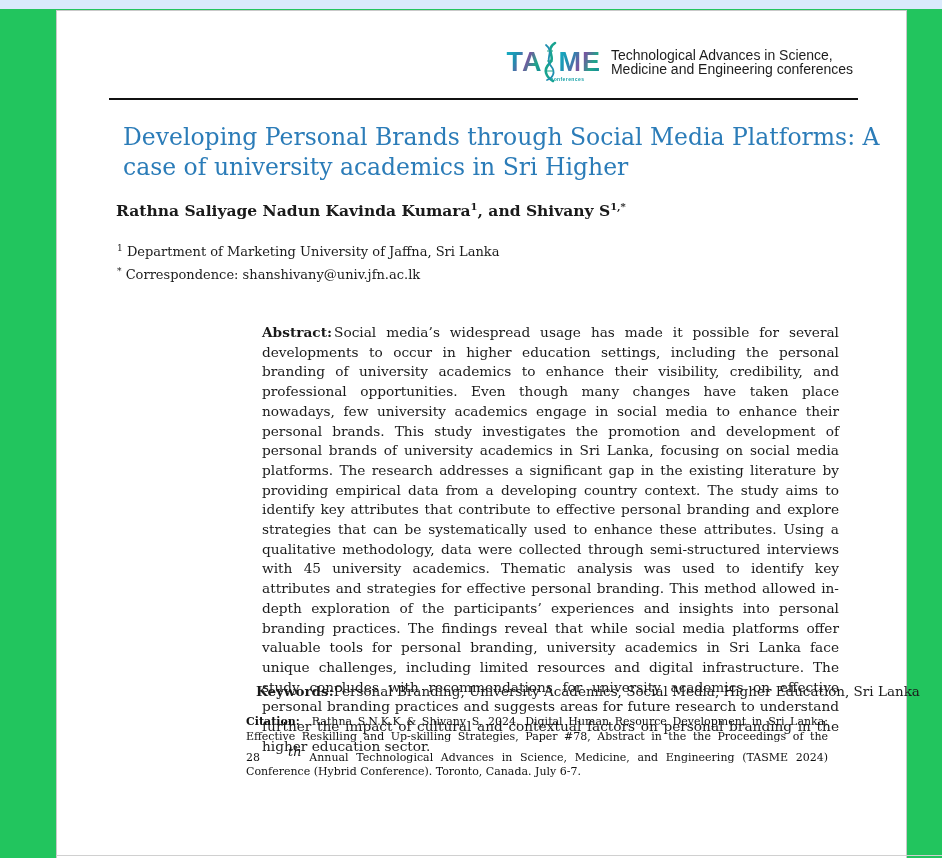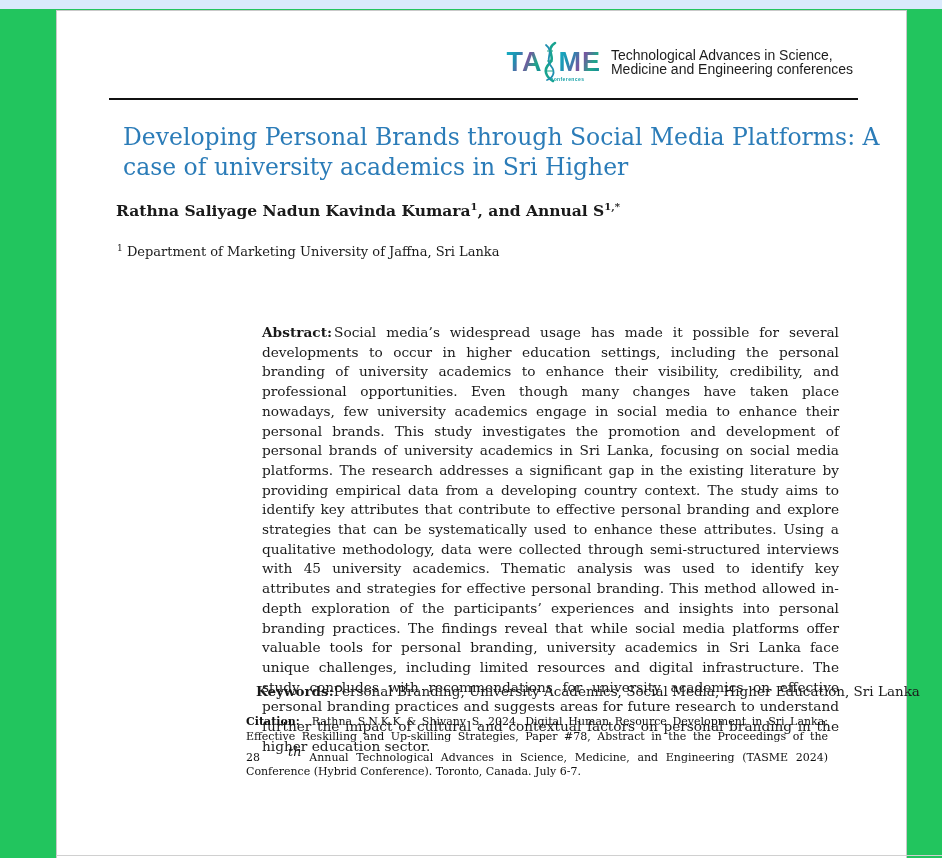--- a/index.html
+++ b/index.html
@@ -96,24 +96,25 @@
       </div>
     </div>
 
     <div class="rule"></div>
 
     <h1 class="title">
       <span class="tl">Developing Personal Brands through Social Media Platforms: A</span>
       <span class="tl">case of university academics in Sri Higher</span>
     </h1>
 
-    <div class="authors"><span>Rathna Saliyage Nadun Kavinda Kumara</span><sup>1</sup><span>, and Annual S</span><sup>1,*</sup></div>
+    <div class="authors"><span>Rathna Saliyage Nadun Kavinda Kumara</span><sup>1</sup><span>, and Shivany S</span><sup>1,*</sup></div>
 
     <div class="affil-block">
       <div><sup>1</sup> <span>Department of Marketing University of Jaffna, Sri Lanka</span></div>
+      <div><sup>*</sup> <span>Correspondence: shanshivany@univ.jfn.ac.lk</span></div>
     </div>
 
     <p class="abstract"><b>Abstract:</b><span>Social media’s widespread usage has made it possible for several developments to occur in higher education settings, including the personal branding of university academics to enhance their visibility, credibility, and professional opportunities. Even though many changes have taken place nowadays, few university academics engage in social media to enhance their personal brands. This study investigates the promotion and development of personal brands of university academics in Sri Lanka, focusing on social media platforms. The research addresses a significant gap in the existing literature by providing empirical data from a developing country context. The study aims to identify key attributes that contribute to effective personal branding and explore strategies that can be systematically used to enhance these attributes. Using a qualitative methodology, data were collected through semi-structured interviews with 45 university academics. Thematic analysis was used to identify key attributes and strategies for effective personal branding. This method allowed in-depth exploration of the participants’ experiences and insights into personal branding practices. The findings reveal that while social media platforms offer valuable tools for personal branding, university academics in Sri Lanka face unique challenges, including limited resources and digital infrastructure. The study concludes with recommendations for university academics on effective personal branding practices and suggests areas for future research to understand further the impact of cultural and contextual factors on personal branding in the higher education sector.</span></p>
 
     <p class="keywords"><b>Keywords:</b><span>Personal Branding, University Academics, Social Media, Higher Education, Sri Lanka</span></p>
 
     <p class="citation"><b>Citation:</b><span>Rathna S.N.K.K &amp; Shivany S, 2024. Digital Human Resource Development in Sri Lanka: Effective Reskilling and Up-skilling Strategies, Paper #78, Abstract in the the Proceedings of the 28</span><sup class="cit-sup">th</sup><span> Annual Technological Advances in Science, Medicine, and Engineering (TASME 2024) Conference (Hybrid Conference). Toronto, Canada. July 6-7.</span></p>
 
   </div>
 

